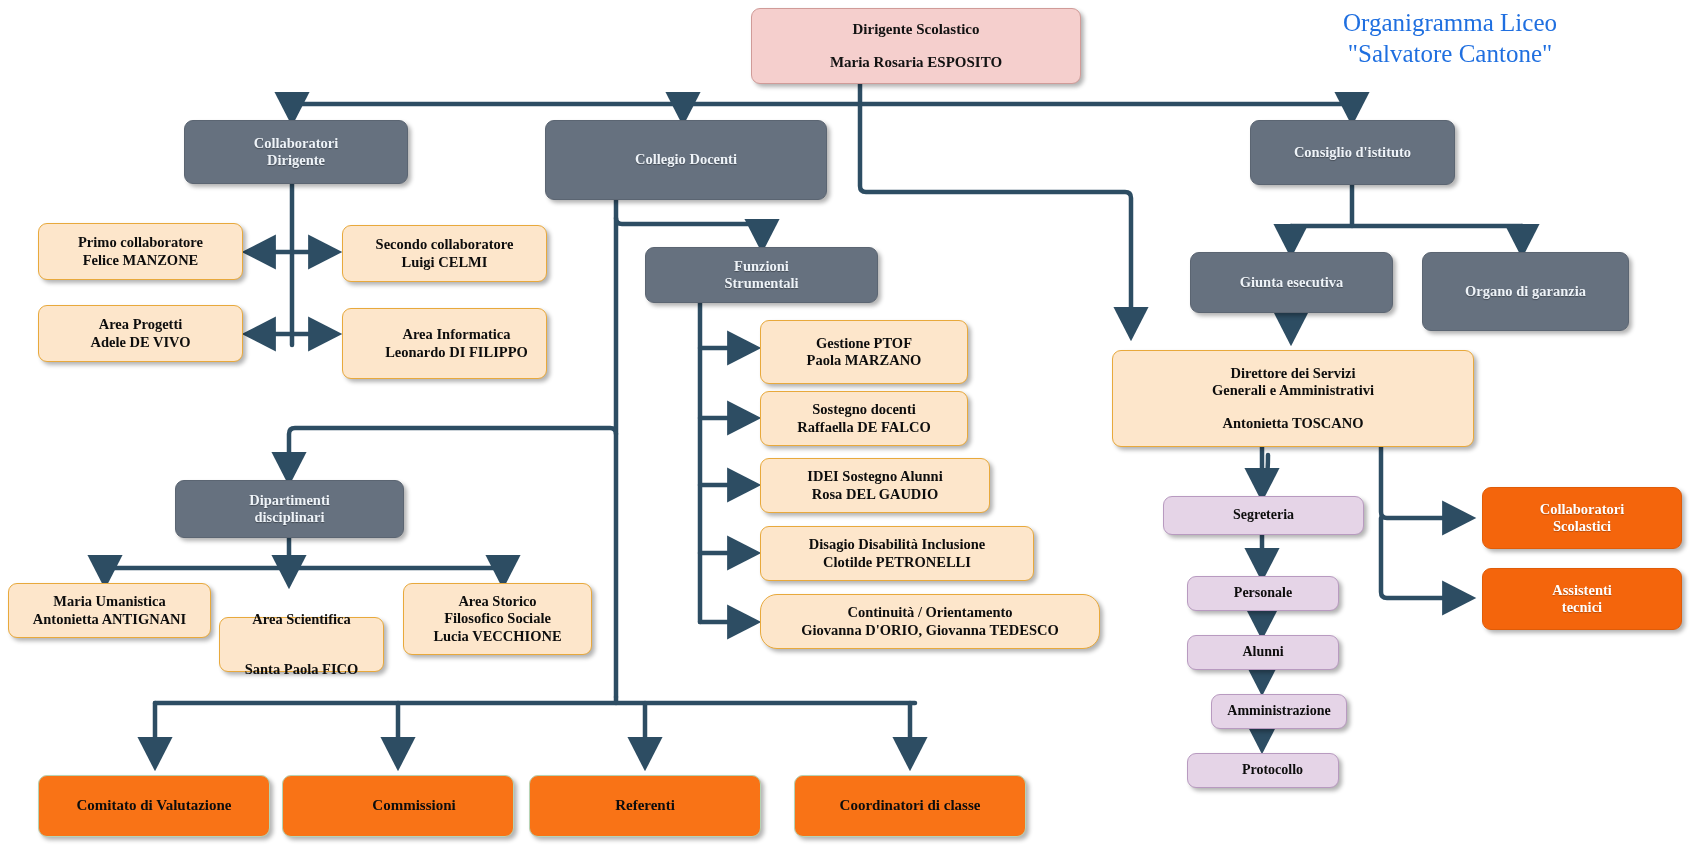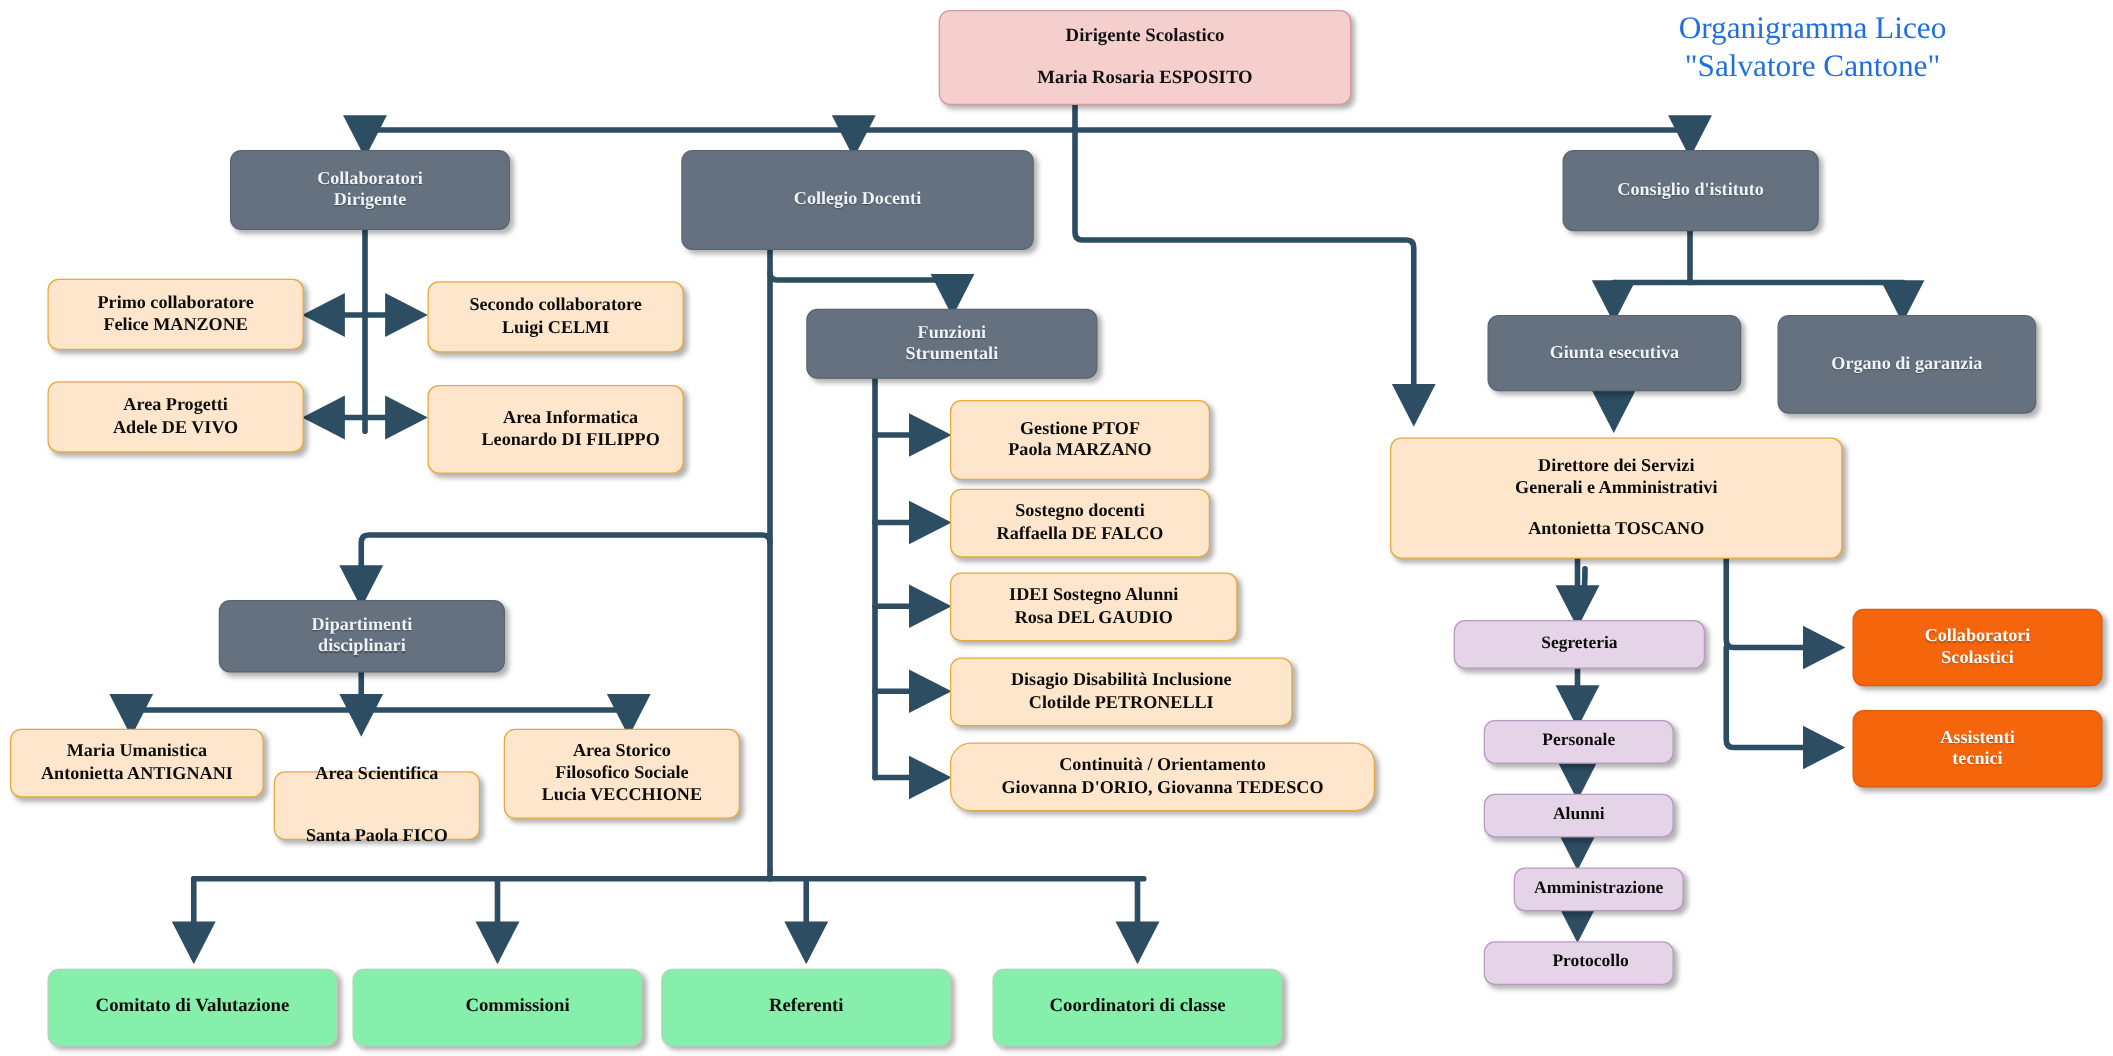--- a/index.html
+++ b/index.html
@@ -72,21 +72,21 @@
     background:#f4650c;
     border:1px solid #e05c08;
     color:#ffffff;
     font-weight:bold;
     font-size:14.5px;
     text-shadow:0 1px 1px rgba(0,0,0,0.25);
   }
 
   
   .n-green{
-    background:#86efac;
+    background:#f97316;
     border:1px solid #b6d3b4;
     color:#0d0d0d;
     font-weight:bold;
     font-size:15px;
   }
 
   #chart-title{
     position:absolute;
     right:30px;top:8px;
     width:420px;

